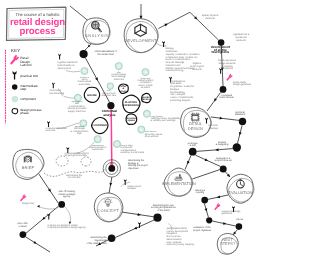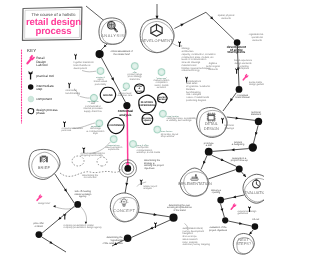--- a/index.html
+++ b/index.html
@@ -1,18 +1,18 @@
 <!DOCTYPE html>
 <html><head>
 <meta charset="utf-8">
 <style>
   html,body{margin:0;padding:0;width:264px;height:264px;overflow:hidden;background:#ffffff;}
   body{font-family:"Liberation Sans",sans-serif;-webkit-font-smoothing:antialiased;text-rendering:geometricPrecision;}
   svg text{-webkit-font-smoothing:antialiased;}
-  #stage{position:relative;width:264px;height:264px;background:#fff;margin-left:16px;}
+  #stage{position:relative;width:264px;height:264px;background:#fff;}
   svg#root{display:block;position:absolute;left:0;top:0;}
   .ttl-small{font-size:4.1px;fill:#3a3a3a;letter-spacing:.08px;}
   .ttl-big{font-size:9.6px;fill:#ff3d9a;font-weight:bold;letter-spacing:-.1px;}
   .key-h{font-size:4.4px;fill:#222;letter-spacing:.25px;}
   .key-l{font-size:3.2px;fill:#2a2a2a;}
   .phase-l{font-size:3.9px;fill:#707070;}
   .hub-l{font-size:2.5px;fill:#111;font-weight:bold;letter-spacing:.05px;}
   .node-l{font-size:3.1px;fill:#111;font-weight:bold;}
   .tiny{font-size:2.35px;fill:#6d6d6d;}
   .tiny2{font-size:2.35px;fill:#3a3a3a;}

